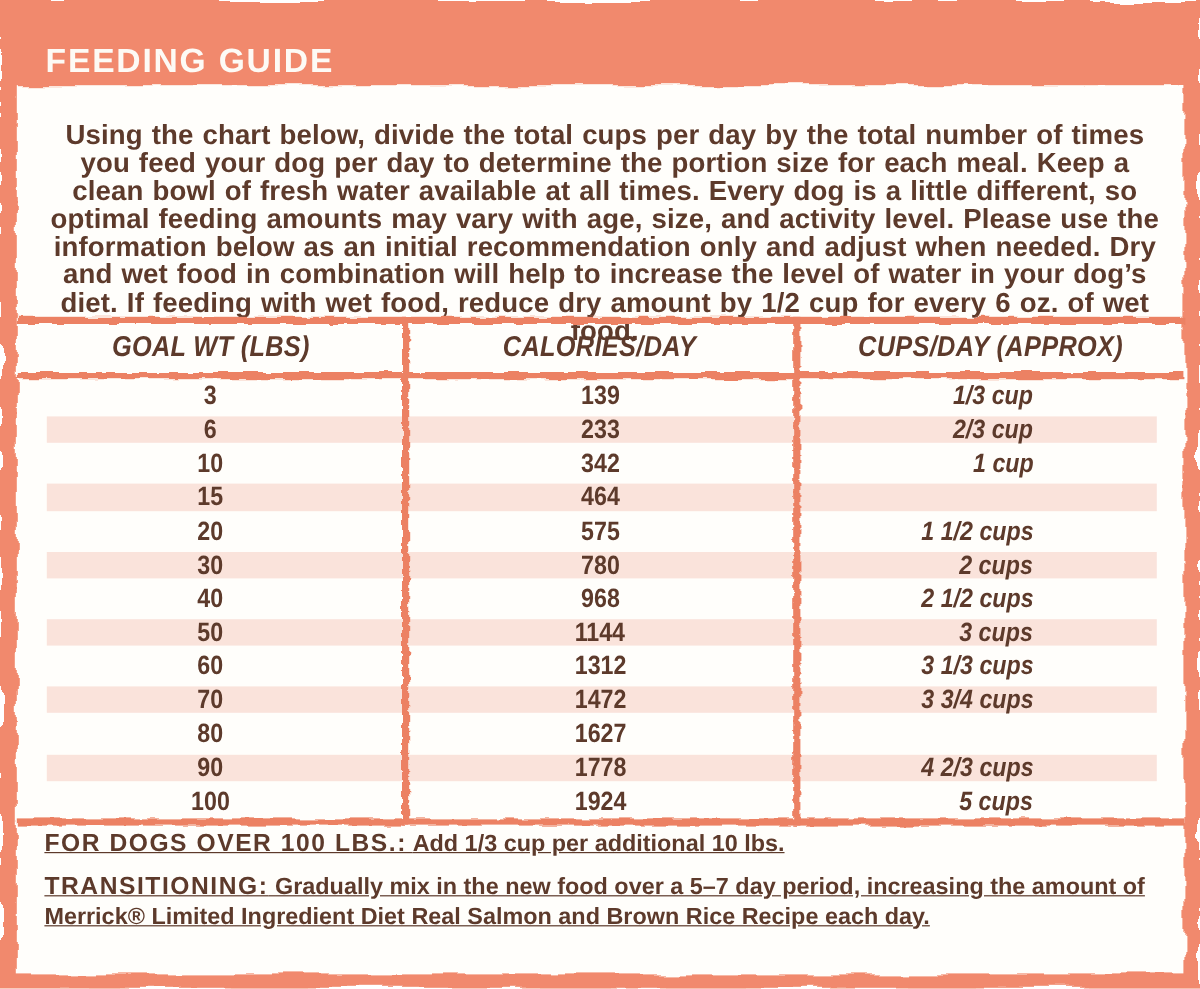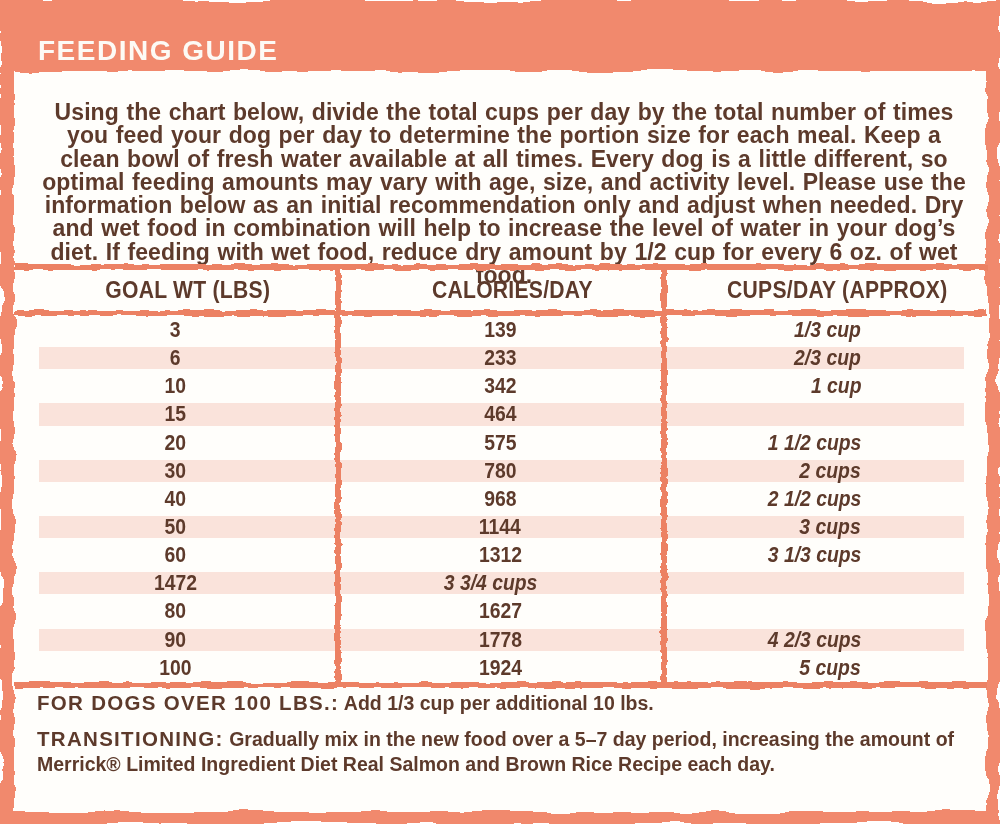--- a/index.html
+++ b/index.html
@@ -23,34 +23,34 @@
 
   .ftable { position:absolute; left:14px; top:264px; width:973px; height:424px; }
   .tborders { position:absolute; inset:0; filter:url(#rough-line); pointer-events:none; }
   .rule { position:absolute; background:var(--rule,#EC8164); }
   .bt { left:0; right:0; top:0; height:6px; }
   .bm { left:0; right:0; top:46px; height:6px; }
   .bb { left:0; right:0; top:418px; height:6px; }
   .v1 { top:0; height:424px; left:321px; width:6px; }
   .v2 { top:0; height:424px; left:647px; width:6px; }
 
-  .thead { position:absolute; left:12px; top:6px; width:100%; height:40px;
+  .thead { position:absolute; left:0; top:6px; width:100%; height:40px;
            display:grid; grid-template-columns:323px 326px 324px; align-items:center;
-           text-align:center; font-size:24px; letter-spacing:0.3px; }
+           text-align:center; font-size:24px; letter-spacing:0.3px;font-style:italic; }
   .rows { position:absolute; left:0; top:52px; width:100%; }
   .row { position:relative; height:28.15px; display:grid; grid-template-columns:323px 326px 324px;
          align-items:center; text-align:center; font-size:22px; }
   .row:nth-child(even)::before { content:""; position:absolute; left:25px; right:23px; top:3px; bottom:3px;
          background:var(--stripe,#FAE3DB); z-index:0; }
   .cell { position:relative; z-index:1; }
   .c3 { text-align:right; padding-right:126px;font-style:italic; }
   .cnd { display:inline-block; transform:scaleX(0.88); transform-origin:50% 50%; }
   .c3 .cnd { transform-origin:100% 50%; }
 
-  .note { position:absolute; left:37px; font-size:19.5px; line-height:24.5px; }
+  .note { position:absolute; left:37px; font-size:19.5px; line-height:24.5px;text-decoration:underline; }
   .note1 { top:691px; width:950px; }
   .note2 { top:727px; width:950px; }
   .note .lbl { letter-spacing:1.3px; font-size:20.5px; }
 </style>
 </head>
 <body>
 
 <svg class="defs" aria-hidden="true">
   <defs>
     <filter id="rough-frame" x="-4%" y="-4%" width="108%" height="108%">
@@ -125,20 +125,21 @@
         <div class="cell c1"><span class="cnd">50</span></div>
         <div class="cell c2"><span class="cnd">1144</span></div>
         <div class="cell c3"><span class="cnd">3 cups</span></div>
       </div>
         <div class="row">
         <div class="cell c1"><span class="cnd">60</span></div>
         <div class="cell c2"><span class="cnd">1312</span></div>
         <div class="cell c3"><span class="cnd">3 1/3 cups</span></div>
       </div>
         <div class="row">
+        <div class="cell c1"><span class="cnd">70</span></div>
         <div class="cell c2"><span class="cnd">1472</span></div>
         <div class="cell c3"><span class="cnd">3 3/4 cups</span></div>
       </div>
         <div class="row">
         <div class="cell c1"><span class="cnd">80</span></div>
         <div class="cell c2"><span class="cnd">1627</span></div>
       </div>
         <div class="row">
         <div class="cell c1"><span class="cnd">90</span></div>
         <div class="cell c2"><span class="cnd">1778</span></div>

